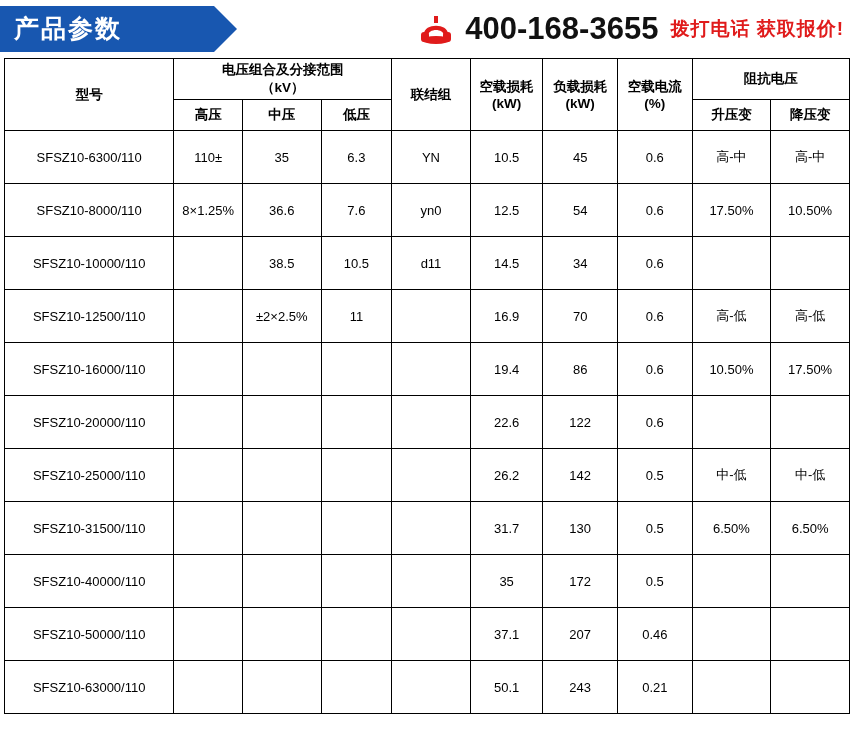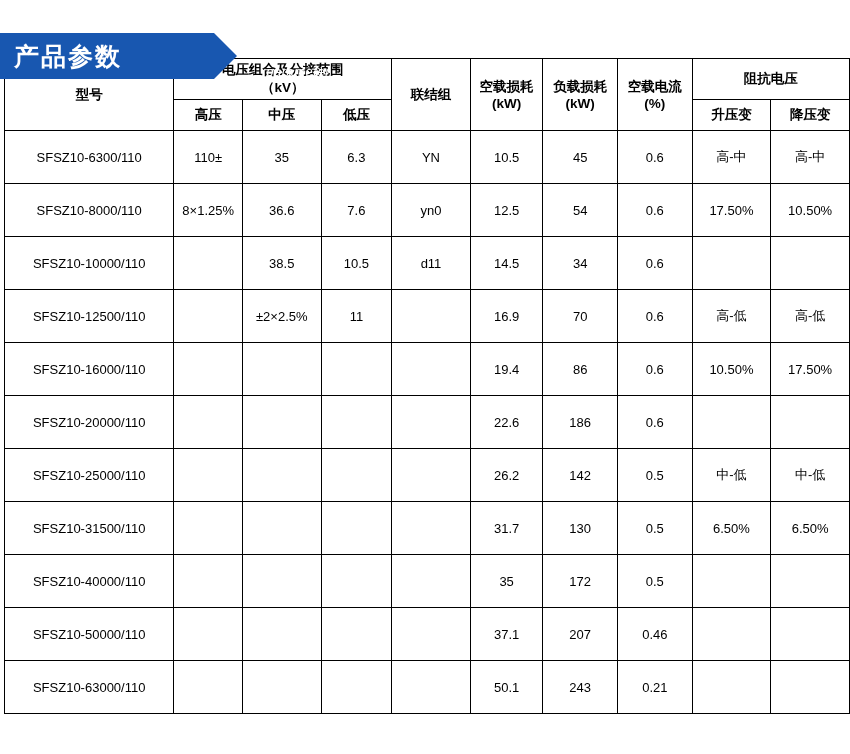--- a/index.html
+++ b/index.html
@@ -22,22 +22,21 @@
     width: 850px;
     box-sizing: border-box;
   }
   .header-banner {
     position: absolute;
     left: 0;
     top: 6px;
     height: 45px;
     width: 330px;
     display: flex;
-    align-items: flex-end;
-    margin-top: 28px;
+    align-items: center;
   }
   .banner-blue {
     position: relative;
     background: #1857b0;
     height: 46px;
     width: 250px;
     display: flex;
     align-items: center;
     padding-left: 14px;
     box-sizing: border-box;
@@ -140,20 +139,33 @@
 
 <div class="header">
 
   <div class="header-banner">
     <div class="banner-blue">
       <span class="banner-title">产品参数</span>
     </div>
     <span class="banner-sub">parameter</span>
   </div>
 
+  <div class="header-right">
+    <span class="phone-icon">
+      <svg width="34" height="34" viewBox="0 0 34 34" aria-hidden="true">
+        <ellipse cx="17" cy="28" rx="14" ry="4" fill="#e01b1b"></ellipse>
+        <path d="M5 22 C5 11, 29 11, 29 22 L25 24 C25 16, 9 16, 9 24 Z" fill="#e01b1b"></path>
+        <rect x="2" y="20" width="8" height="10" rx="3" fill="#e01b1b"></rect>
+        <rect x="24" y="20" width="8" height="10" rx="3" fill="#e01b1b"></rect>
+        <rect x="15" y="4" width="4" height="7" fill="#e01b1b"></rect>
+      </svg>
+    </span>
+    <span class="phone-number">400-168-3655</span>
+    <span class="cta-text">拨打电话 获取报价!</span>
+  </div>
 
 </div>
 
 <div class="table-wrap">
   <table class="spec">
     <colgroup>
       <col class="col-model">
         <col class="col-hv">
         <col class="col-mv">
         <col class="col-lv">
@@ -255,21 +267,21 @@
           <td>10.50%</td>
           <td>17.50%</td>
         </tr>
         <tr class="data-row">
           <td class="nowrap">SFSZ10-20000/110</td>
           <td></td>
           <td></td>
           <td></td>
           <td></td>
           <td>22.6</td>
-          <td>186</td>
+          <td>122</td>
           <td>0.6</td>
           <td></td>
           <td></td>
         </tr>
         <tr class="data-row">
           <td class="nowrap">SFSZ10-25000/110</td>
           <td></td>
           <td></td>
           <td></td>
           <td></td>

